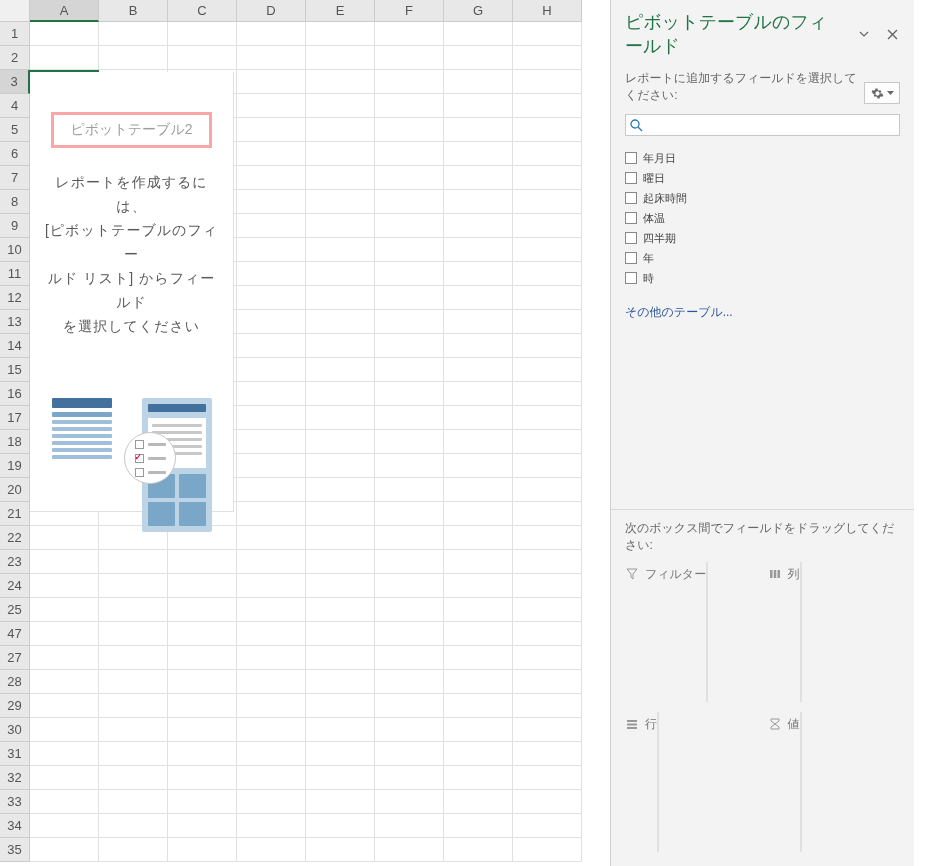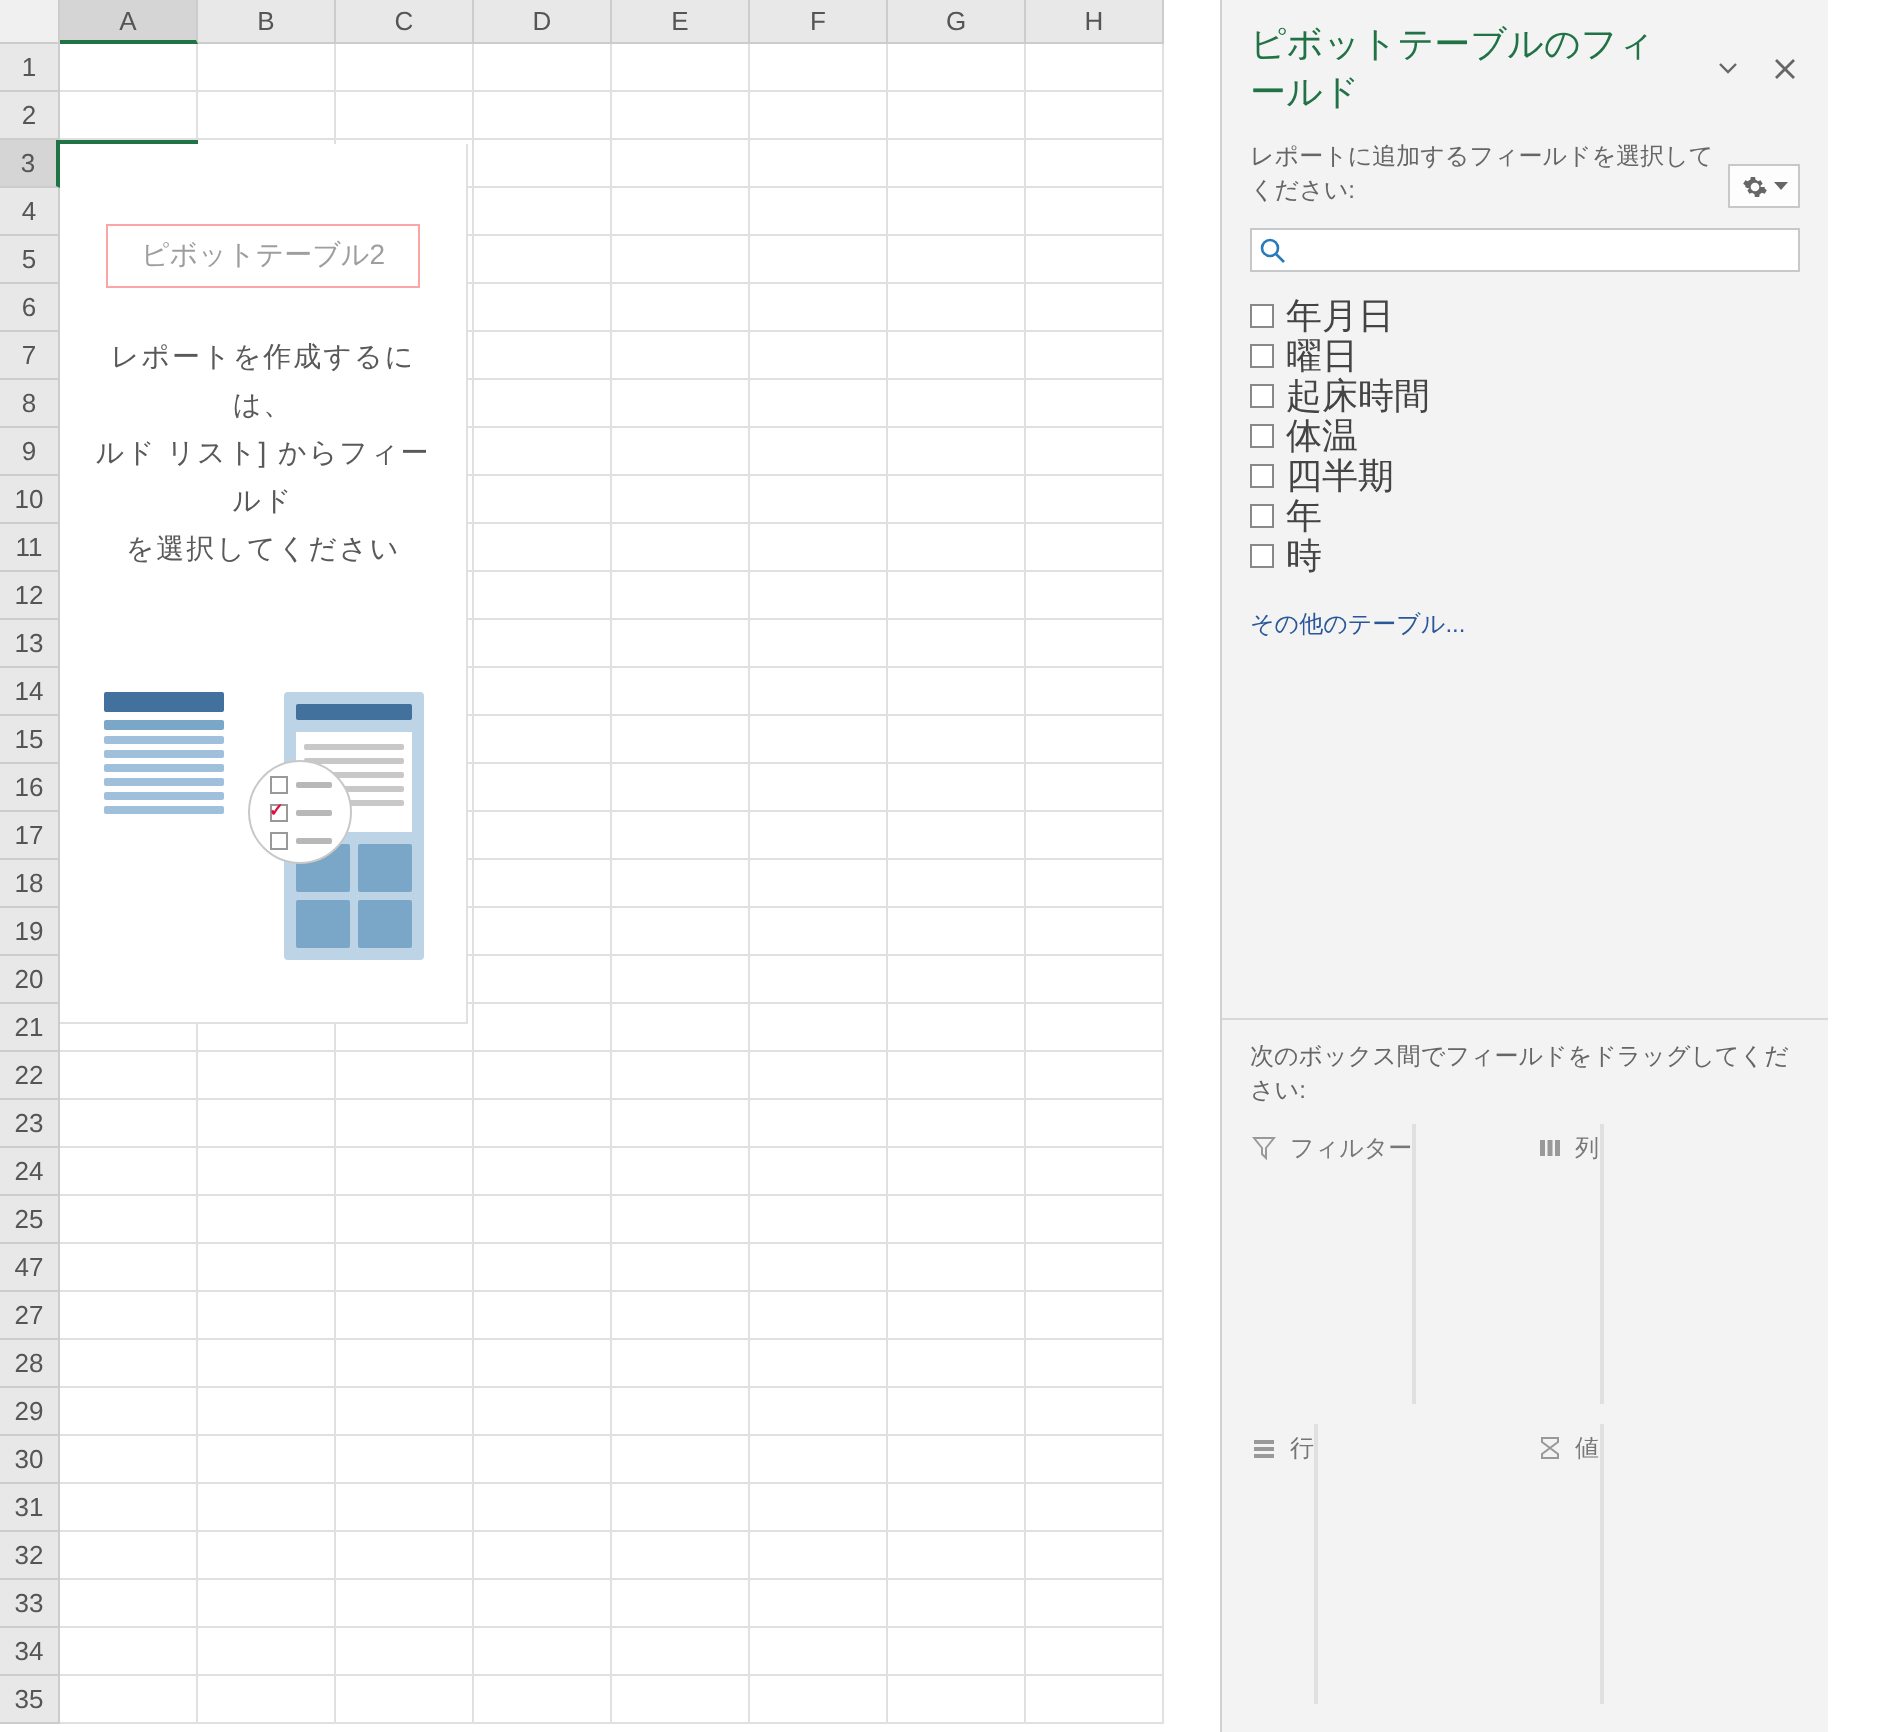--- a/index.html
+++ b/index.html
@@ -99,21 +99,21 @@
       width: 204px;
       height: 440px;
       background: #fff;
       border-right: 1px solid #e0e0e0;
       border-bottom: 1px solid #e0e0e0;
       text-align: center;
       padding: 40px 12px 12px 12px;
     }
     .pivot-title-box {
       display: inline-block;
-      border: 1px solid #fca5a5;
+      border: 3px solid #fca5a5;
       padding: 6px 16px;
       color: #9e9e9e;
       font-size: 14px;
       margin-bottom: 22px;
     }
     .pivot-instructions {
       color: #595959;
       font-size: 14px;
       line-height: 24px;
       letter-spacing: 1px;
@@ -257,21 +257,21 @@
       height: 20px;
       gap: 6px;
       cursor: pointer;
     }
     .field-item .chk {
       width: 12px; height: 12px;
       border: 1px solid #888;
       background: #fff;
     }
     .field-item .lbl {
-      font-size: 18px;
+      font-size: 11px;
       color: #444;
     }
     .other-tables {
       padding: 12px 14px;
       color: #2a579a;
       font-size: 12px;
       cursor: pointer;
     }
 
     .panel-spacer { flex: 1; }
@@ -718,20 +718,21 @@
         <div class="cell"></div>
         <div class="cell"></div>
       </div>
       <div class="active-cell" style="top: 48px; left: 0px;"></div>
     </div>
 
   <div class="pivot-placeholder">
     <div class="pivot-title-box">ピボットテーブル2</div>
     <div class="pivot-instructions">
       <div>レポートを作成するには、</div>
+      <div>[ピボットテーブルのフィー</div>
       <div>ルド リスト] からフィールド</div>
       <div>を選択してください</div>
     </div>
     <div class="pivot-illustration">
       <div class="illus-table">
         <div class="tbar"></div>
         <div class="illus-rows">
           <div class="r"></div>
             <div class="r"></div>
             <div class="r"></div>

